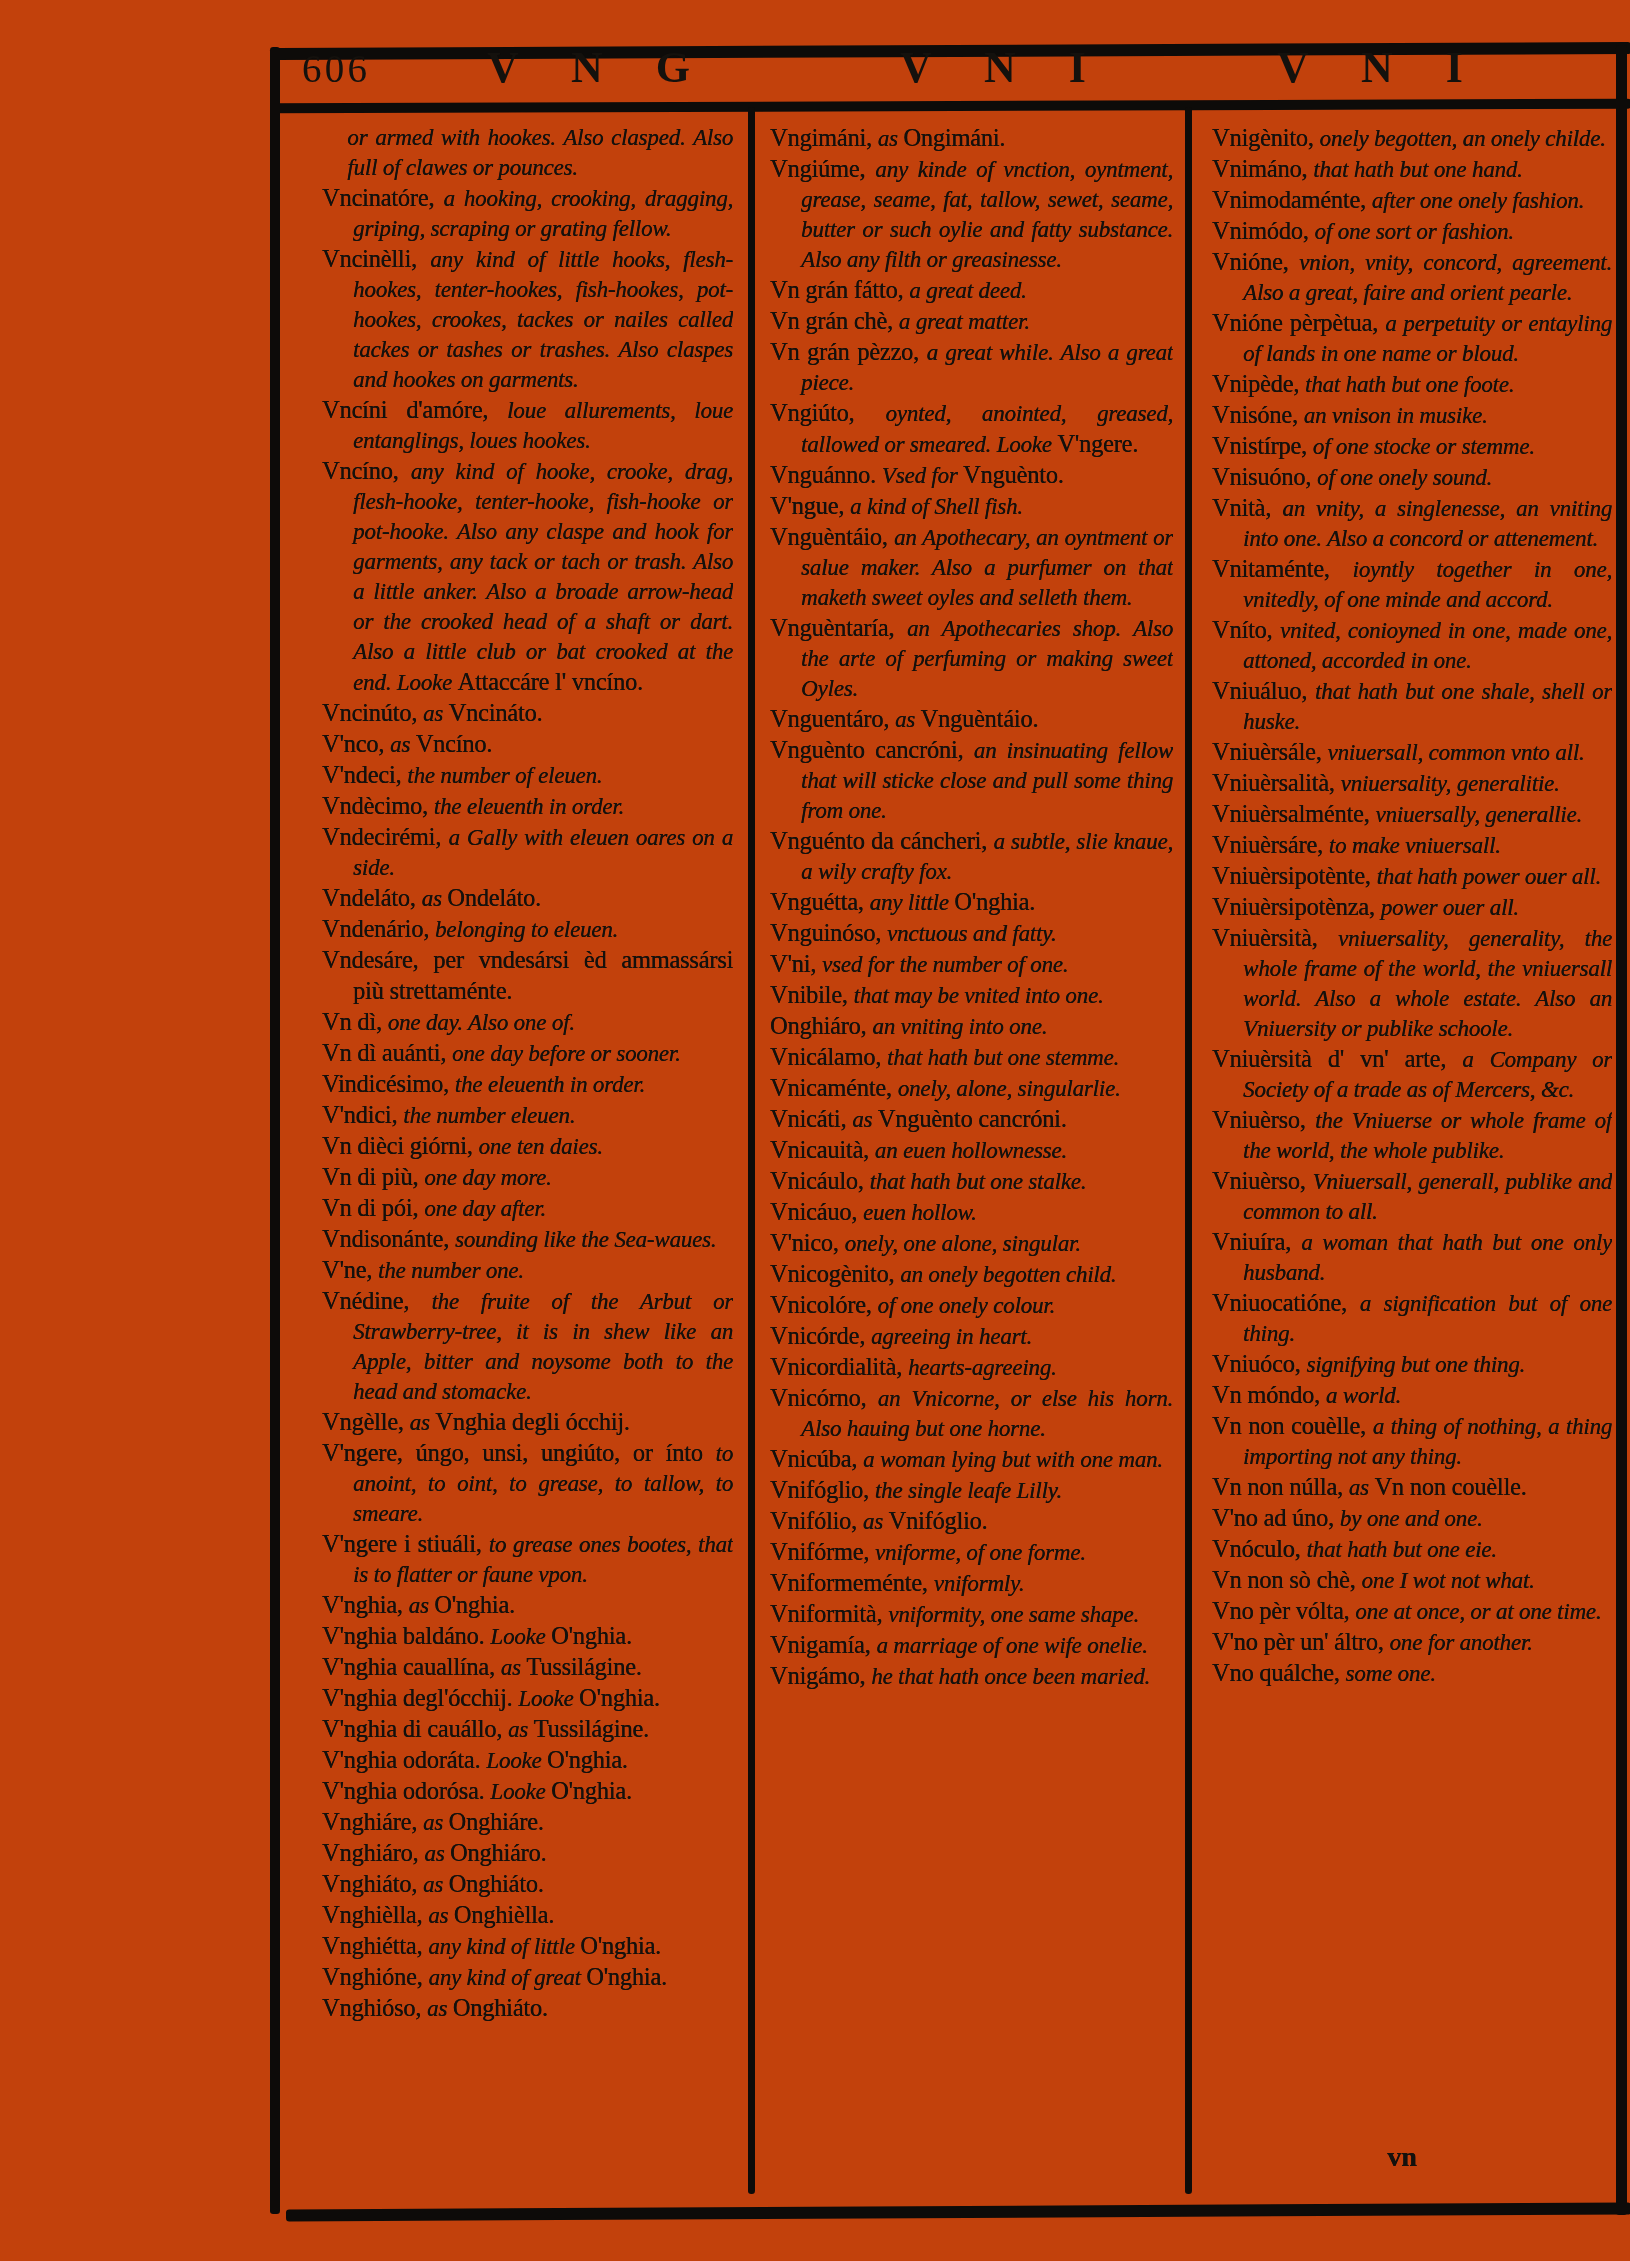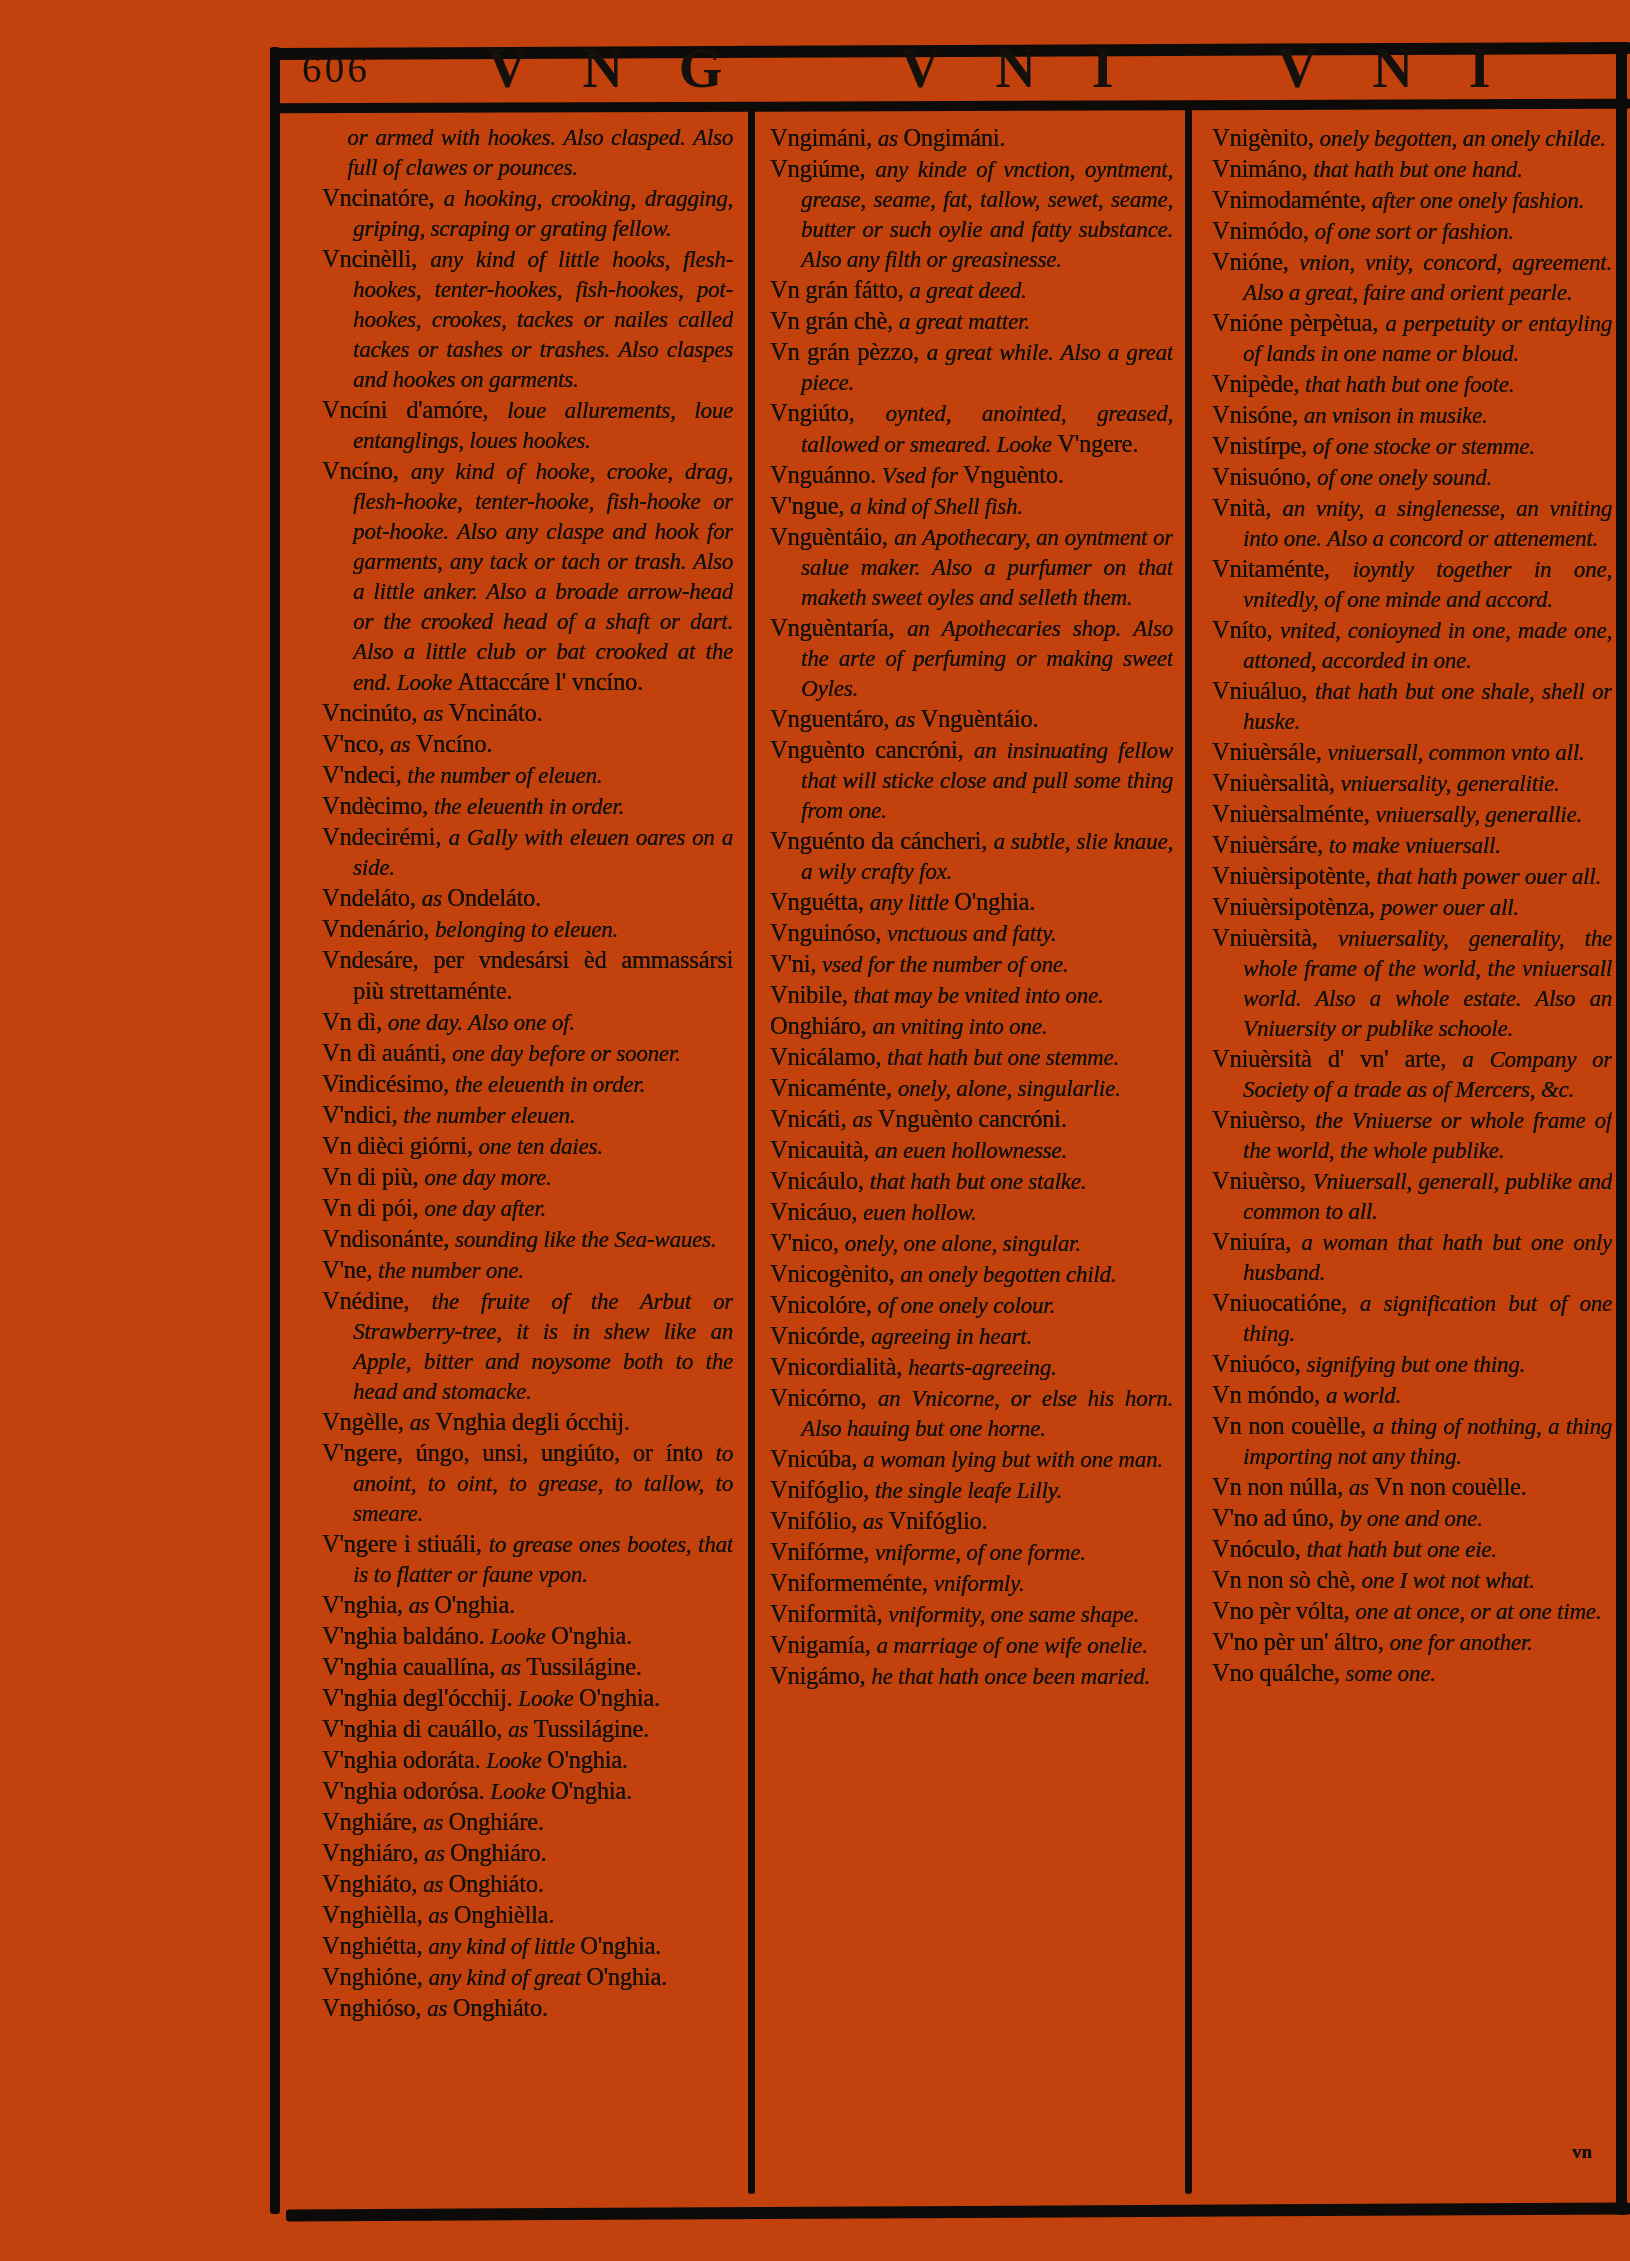--- a/index.html
+++ b/index.html
@@ -20,21 +20,21 @@
   .rule-right {left:1616px;top:45px;width:11.4px;height:2170px;}
   .rule-div1  {left:748px;top:107px;width:7.3px;height:2087px;}
   .rule-div2  {left:1185px;top:107px;width:7.3px;height:2087px;}
   
   .pageno{
     position:absolute;left:302px;top:44px;height:50px;line-height:50px;
     font-size:39px;letter-spacing:3.2px;
   }
   .section{
     position:absolute;top:41px;height:54px;line-height:54px;
-    font-size:56px;letter-spacing:21px;font-weight:bold;white-space:nowrap;
+    font-size:44px;letter-spacing:21px;font-weight:bold;white-space:nowrap;
   }
   .section.s0{left:487px;}
   .section.s1{left:900px;}
   .section.s2{left:1277px;}
   
   .col{
     position:absolute;top:123px;height:2073px;overflow:hidden;
     text-align:justify;
   }
   .col.c0{left:322px;width:411px;}
@@ -48,21 +48,21 @@
     line-height:30px;
     letter-spacing:-0.2px;
     text-shadow:0.3px 0 0 currentColor;
   }
   .entry.cont{text-indent:0;padding-left:1.1em;}
   .seg-r{font-style:normal;font-size:24.4px;}
   .seg-i{font-style:italic;}
   
   .catchword{
     position:absolute;left:1212px;top:2141px;width:380px;
-    text-align:right;font-size:19px;font-weight:bold;
+    text-align:center;font-size:28px;font-weight:bold;
     text-shadow:0.3px 0 0 currentColor;
   }
 </style>
 </head>
 <body>
 
 <div class="page">
 
   <div class="rule rule-top"></div>
   <div class="rule rule-head"></div>

